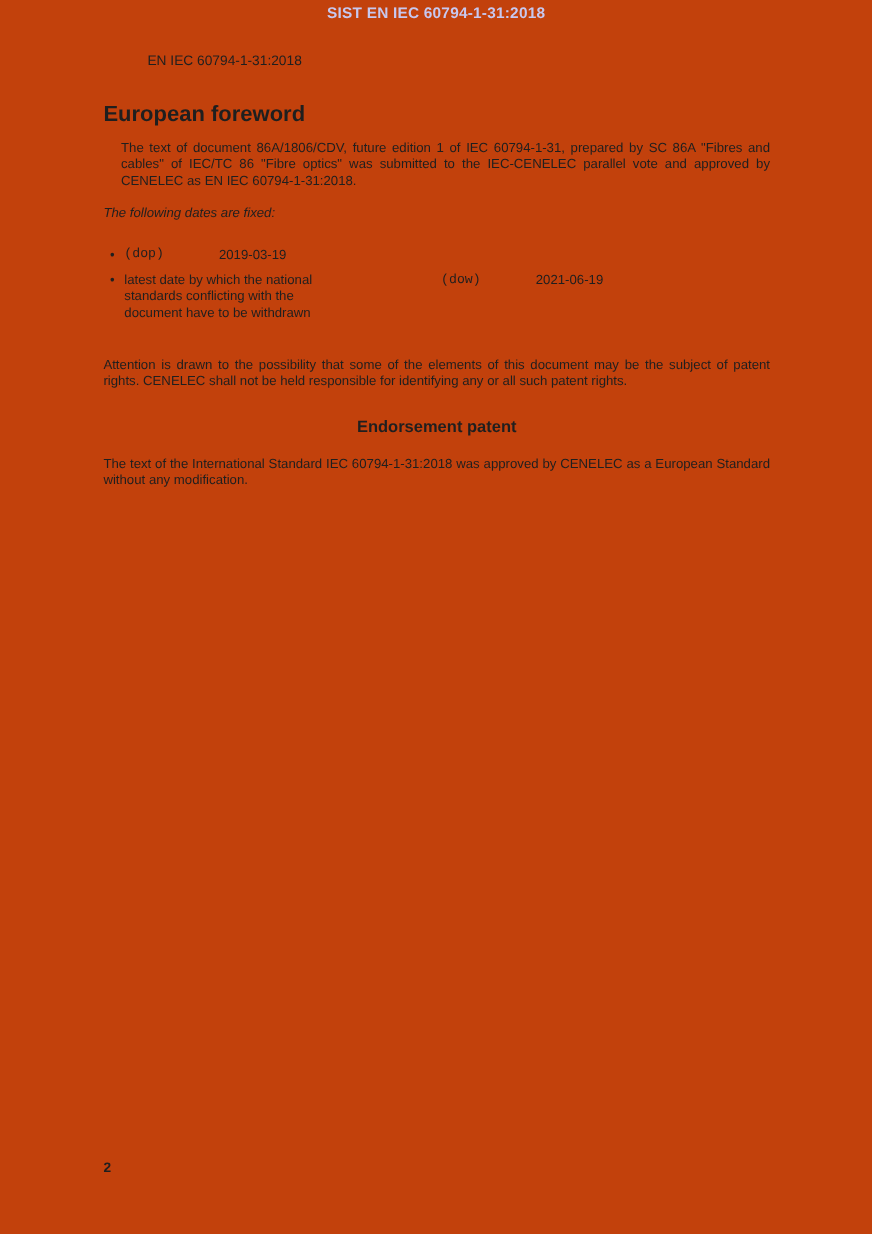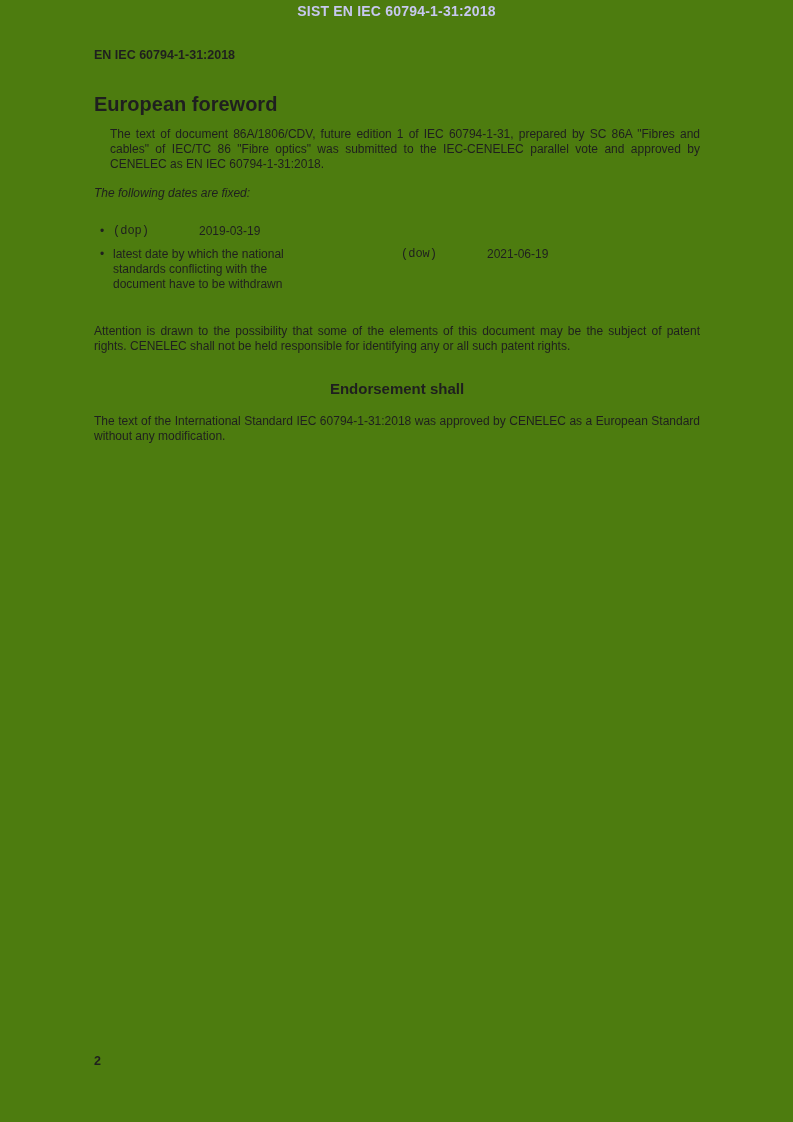--- a/index.html
+++ b/index.html
@@ -6,21 +6,21 @@
   html, body { background: #ffffff; }
   body {
     font-family: "Liberation Sans", sans-serif;
     color: #1f1f1f;
     -webkit-font-smoothing: antialiased;
   }
   .page {
     position: relative;
     width: 793px;
     height: 1122px;
-    background: #4d7c0f;
+    background: #c2410c;
     overflow: hidden;
     margin: 0 auto;
   }
   .watermark {
     position: absolute;
     top: 3px;
     left: 0;
     width: 100%;
     text-align: center;
     font-size: 14px;
@@ -32,22 +32,23 @@
     position: absolute;
     top: 0;
     left: 0;
     width: 100%;
     padding: 48px 93px 0 94px;
     font-size: 12px;
     line-height: 15px;
   }
   .doc-ref {
     font-size: 12.5px;
-    font-weight: bold;
+    font-weight: normal;
     line-height: 14px;
+    margin-left: 40px;
   }
   .foreword-heading {
     margin-top: 33px;
     font-size: 20px;
     font-weight: bold;
     line-height: 18px;
   }
   .body-par { margin-top: 15px; }
   .justify { text-align: justify; }
   .par-first { margin-top: 14px; margin-left: 16px; }
@@ -115,21 +116,21 @@
 standards conflicting with the
 document have to be withdrawn</span>
         <span class="d-label">(dow)</span>
         <span class="d-date">2021-06-19</span>
       </div>
 
     </div>
 
     <p class="body-par attention justify">Attention is drawn to the possibility that some of the elements of this document may be the subject of patent rights. CENELEC shall not be held responsible for identifying any or all such patent rights.</p>
 
-    <h2 class="endorsement-heading">Endorsement shall</h2>
+    <h2 class="endorsement-heading">Endorsement patent</h2>
 
     <p class="body-par endorsement-par justify">The text of the International Standard IEC 60794-1-31:2018 was approved by CENELEC as a European Standard without any modification.</p>
 
   </div>
 
   <div class="page-number">2</div>
 
 </div>
 
 </body></html>

